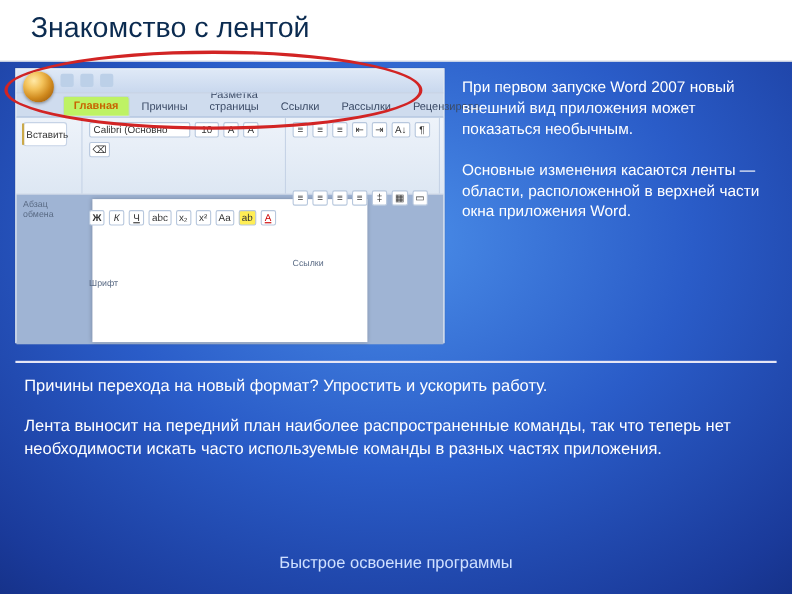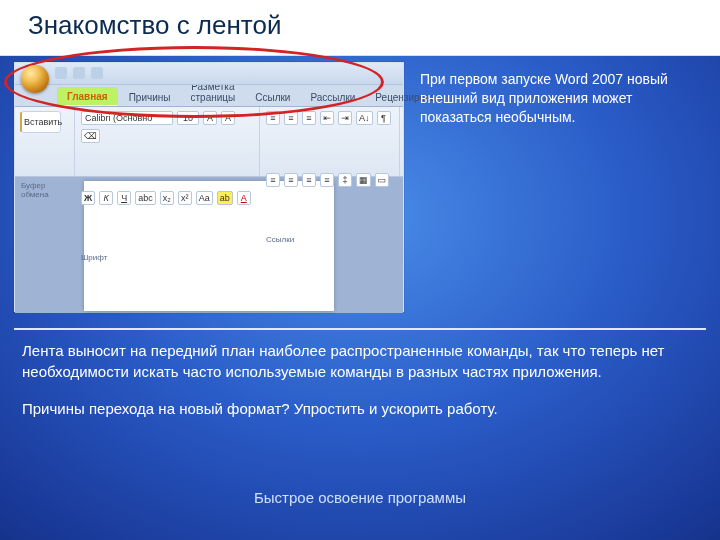--- a/index.html
+++ b/index.html
@@ -31,21 +31,21 @@
   .bigbtn{width:40px;height:48px;background:#fff;border:1px solid #c6d3e6;border-radius:3px;display:flex;flex-direction:row;align-items:center;justify-content:center;font-size:9px;color:#333;gap:2px;}
   .bigbtn .ic{width:20px;height:20px;background:#e7d28a;border:1px solid #caa94a;border-radius:2px;}
   .oval{position:absolute;border:3px solid #d22424;border-radius:50%/50%;pointer-events:none;}
   .ovalA{left:4px;top:46px;width:380px;height:72px;}
   .doc{height:136px;background:#9fb4d4;padding-top:4px;}
   .page{margin:0 auto;width:250px;height:130px;background:#fff;box-shadow:0 0 4px rgba(0,0,0,.25);}
 
   .hr{border:none;border-top:2px solid #e6e6f5;margin:6px 14px 0;}
   .bottom{color:#fff;padding:10px 22px 0;font-size:15px;line-height:1.4;font-family:Arial,sans-serif;}
   .bottom p{margin-bottom:16px;}
-  .foot{position:absolute;bottom:34px;left:0;right:0;text-align:center;color:#cfe0ff;font-size:15px;}
+  .foot{position:absolute;bottom:20px;left:0;right:0;text-align:center;color:#cfe0ff;font-size:15px;}
 </style>
 </head>
 <body>
 
 <div class="title">Знакомство с лентой</div>
 
 <div class="row">
   <div class="ill">
     <div class="word">
       <div class="wtop">
@@ -63,21 +63,21 @@
         <div class="tab">Ссылки</div>
         <div class="tab">Рассылки</div>
         <div class="tab">Рецензирова</div>
       </div>
       <div class="ribbon">
         <div class="grp" style="width:60px">
           <div class="bigbtn">
             <div class="ic"></div>
             <span>Вставить</span>
           </div>
-          <div class="lbl">Буфер обмена</div>
+          <div class="lbl">Абзац обмена</div>
         </div>
         <div class="grp" style="width:185px">
           <div class="ctrls">
             <div class="btn" style="width:92px;justify-content:flex-start;padding-left:3px">Calibri (Основно</div>
             <div class="btn" style="width:22px">10</div>
             <div class="btn">A</div>
             <div class="btn">A</div>
             <div class="btn">⌫</div>
           </div>
           <div class="ctrls">
@@ -124,23 +124,24 @@
         </div>
       </div>
       <div class="oval ovalA"></div>
       <div class="doc">
         <div class="page"></div>
       </div>
     </div>
   </div>
   <div class="side">
     <p>При первом запуске Word 2007 новый внешний вид приложения может показаться необычным.</p>
+    <p>Основные изменения касаются ленты — области, расположенной в верхней части окна приложения Word.</p>
   </div>
 </div>
 
 <hr class="hr">
 
 <div class="bottom">
+  <p>Причины перехода на новый формат? Упростить и ускорить работу.</p>
   <p>Лента выносит на передний план наиболее распространенные команды, так что теперь нет необходимости искать часто используемые команды в разных частях приложения.</p>
-  <p>Причины перехода на новый формат? Упростить и ускорить работу.</p>
 </div>
 
 <div class="foot">Быстрое освоение программы</div>
 
 </body></html>

